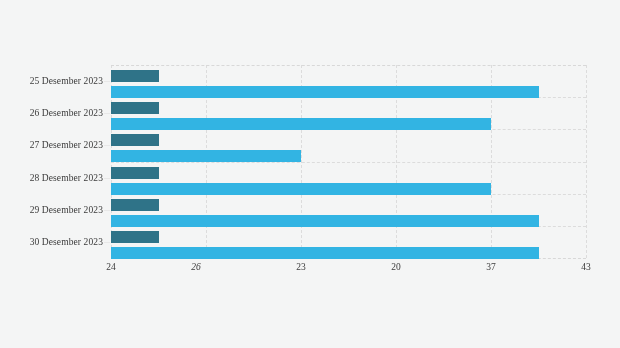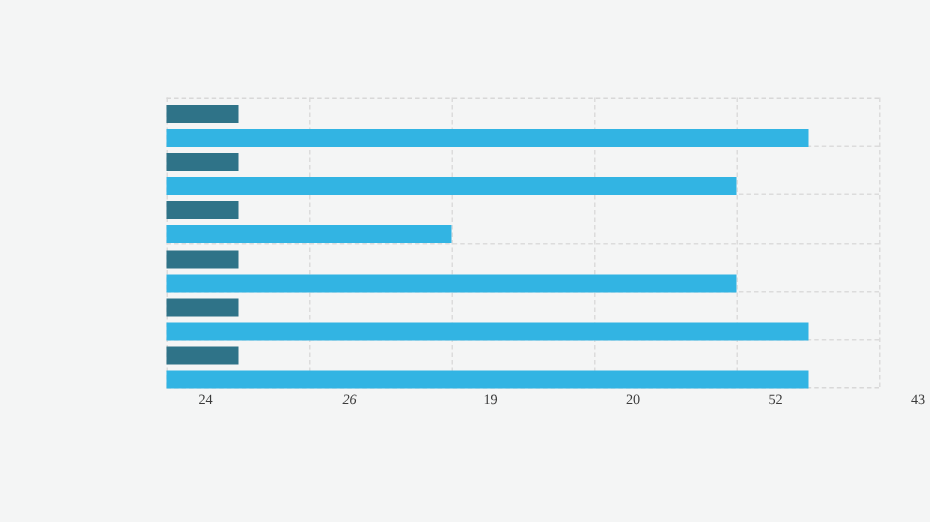--- a/index.html
+++ b/index.html
@@ -99,28 +99,41 @@
     width: 475px;
     height: 20px;
   }
   .xlabel {
     position: absolute;
     top: 0;
     font-size: 9.5px;
     color: #3b3b3b;
     transform: translateX(-50%);
     white-space: nowrap;
-    margin-left: 26px;
   }
 </style>
 </head>
 <body>
 
 <div id="chart-root">
 
+  <div id="y-axis-labels">
+      <div class="ylabel" style="top: 16.0833px;">25 Desember 2023</div>
+      <div class="ytick" style="top: 16.0833px;"></div>
+      <div class="ylabel" style="top: 48.25px;">26 Desember 2023</div>
+      <div class="ytick" style="top: 48.25px;"></div>
+      <div class="ylabel" style="top: 80.4167px;">27 Desember 2023</div>
+      <div class="ytick" style="top: 80.4167px;"></div>
+      <div class="ylabel" style="top: 112.583px;">28 Desember 2023</div>
+      <div class="ytick" style="top: 112.583px;"></div>
+      <div class="ylabel" style="top: 144.75px;">29 Desember 2023</div>
+      <div class="ytick" style="top: 144.75px;"></div>
+      <div class="ylabel" style="top: 176.917px;">30 Desember 2023</div>
+      <div class="ytick" style="top: 176.917px;"></div>
+    </div>
 
   <div id="plot-area">
       <div class="vgrid" style="left: 0px;"></div>
       <div class="vgrid" style="left: 95px;"></div>
       <div class="vgrid" style="left: 190px;"></div>
       <div class="vgrid" style="left: 285px;"></div>
       <div class="vgrid" style="left: 380px;"></div>
       <div class="vgrid" style="left: 475px;"></div>
       <div class="hgrid edge" style="top: 0px;"></div>
       <div class="hgrid" style="top: 32px;"></div>
@@ -150,20 +163,20 @@
         <div class="bar series-1" title="29 Desember 2023: 33" style="width: 427.5px; background: rgb(50, 180, 227);"></div>
       </div>
       <div class="row-group" style="top: 165.833px; height: 27.1667px;">
         <div class="bar series-0" title="30 Desember 2023: 25" style="width: 47.5px; background: rgb(47, 115, 136);"></div>
         <div class="bar series-1" title="30 Desember 2023: 33" style="width: 427.5px; background: rgb(50, 180, 227);"></div>
       </div>
     </div>
 
   <div id="x-axis-labels">
       <div class="xlabel" style="left: 0px;">24</div>
-      <div class="xlabel" style="left: 96px; font-style: italic;">26</div>
-      <div class="xlabel" style="left: 190px;">19</div>
+      <div class="xlabel" style="left: 85px; font-style: italic;">26</div>
+      <div class="xlabel" style="left: 190px;">23</div>
       <div class="xlabel" style="left: 285px;">20</div>
-      <div class="xlabel" style="left: 380px;">52</div>
+      <div class="xlabel" style="left: 380px;">37</div>
       <div class="xlabel" style="left: 475px;">43</div>
     </div>
 
 </div>
 
 </body></html>

